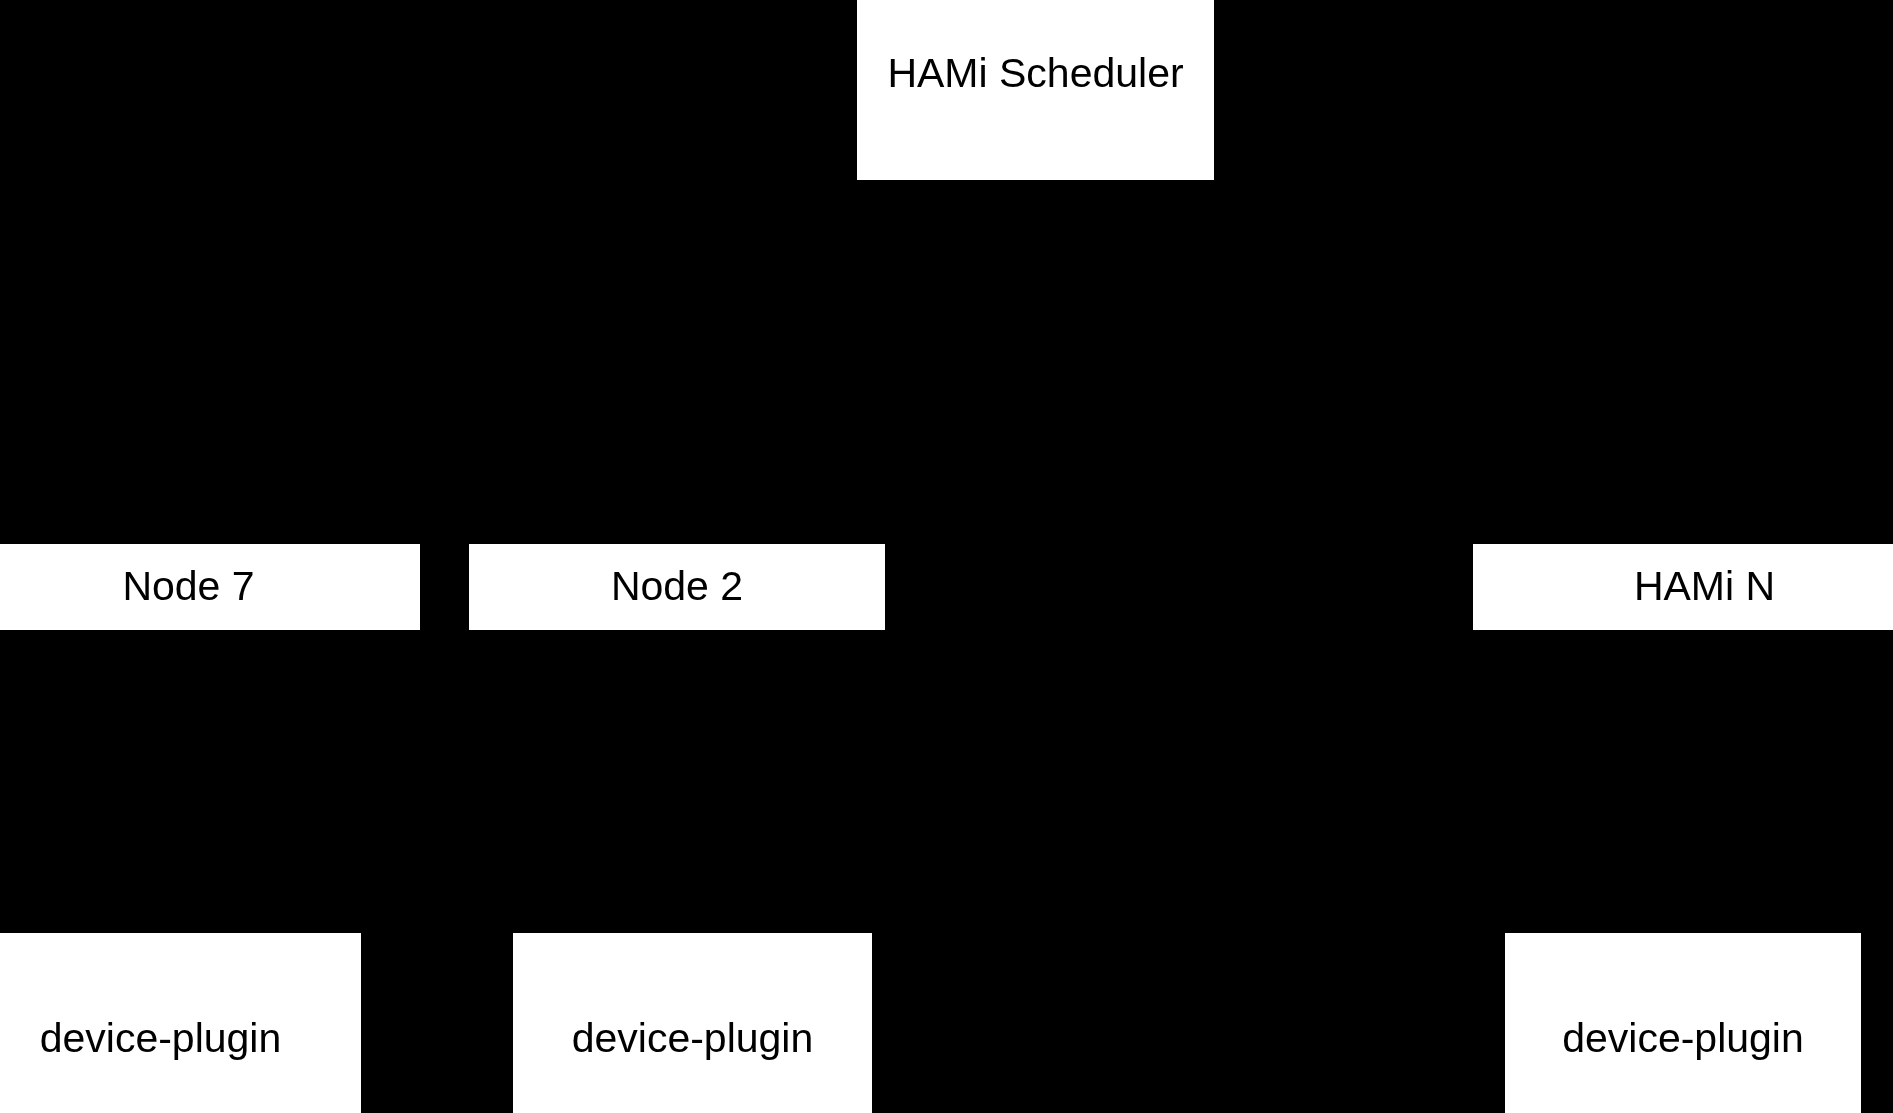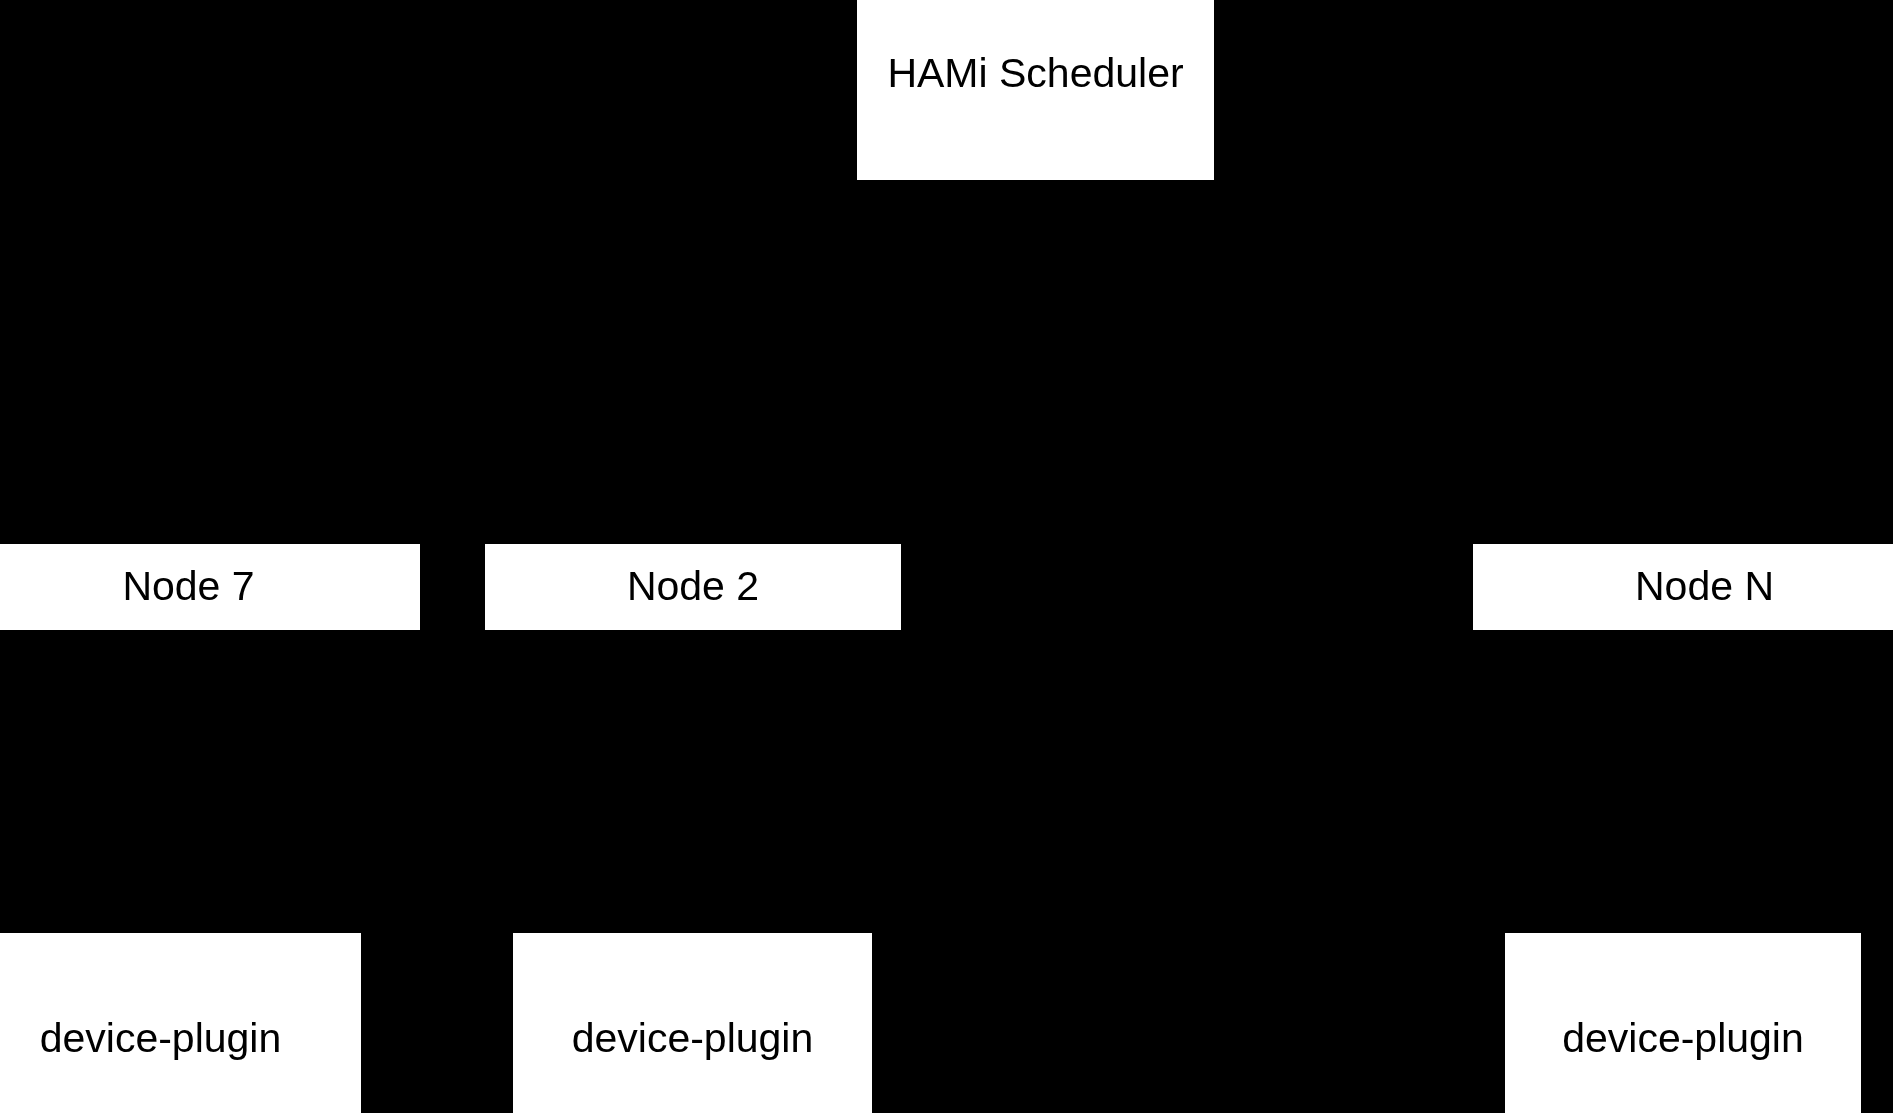--- a/index.html
+++ b/index.html
@@ -47,21 +47,21 @@
 
   
   #box-node-1 {
     left: -43px;
     top: 544px;
     width: 463px;
     height: 86px;
     font-size: 41px;
   }
   #box-node-2 {
-    left: 485px;
+    left: 469px;
     top: 544px;
     width: 416px;
     height: 86px;
     font-size: 41px;
   }
   #box-node-n {
     left: 1473px;
     top: 544px;
     width: 463px;
     height: 86px;
@@ -102,21 +102,21 @@
 
   <div class="node-box" id="box-node-1">
     <span class="node-label">Node 7</span>
   </div>
 
   <div class="node-box" id="box-node-2">
     <span class="node-label">Node 2</span>
   </div>
 
   <div class="node-box" id="box-node-n">
-    <span class="node-label">Node N</span>
+    <span class="node-label">HAMi N</span>
   </div>
 
   <div class="node-box" id="box-plugin-1">
     <span class="node-label">device-plugin</span>
   </div>
 
   <div class="node-box" id="box-plugin-2">
     <span class="node-label">device-plugin</span>
   </div>
 

